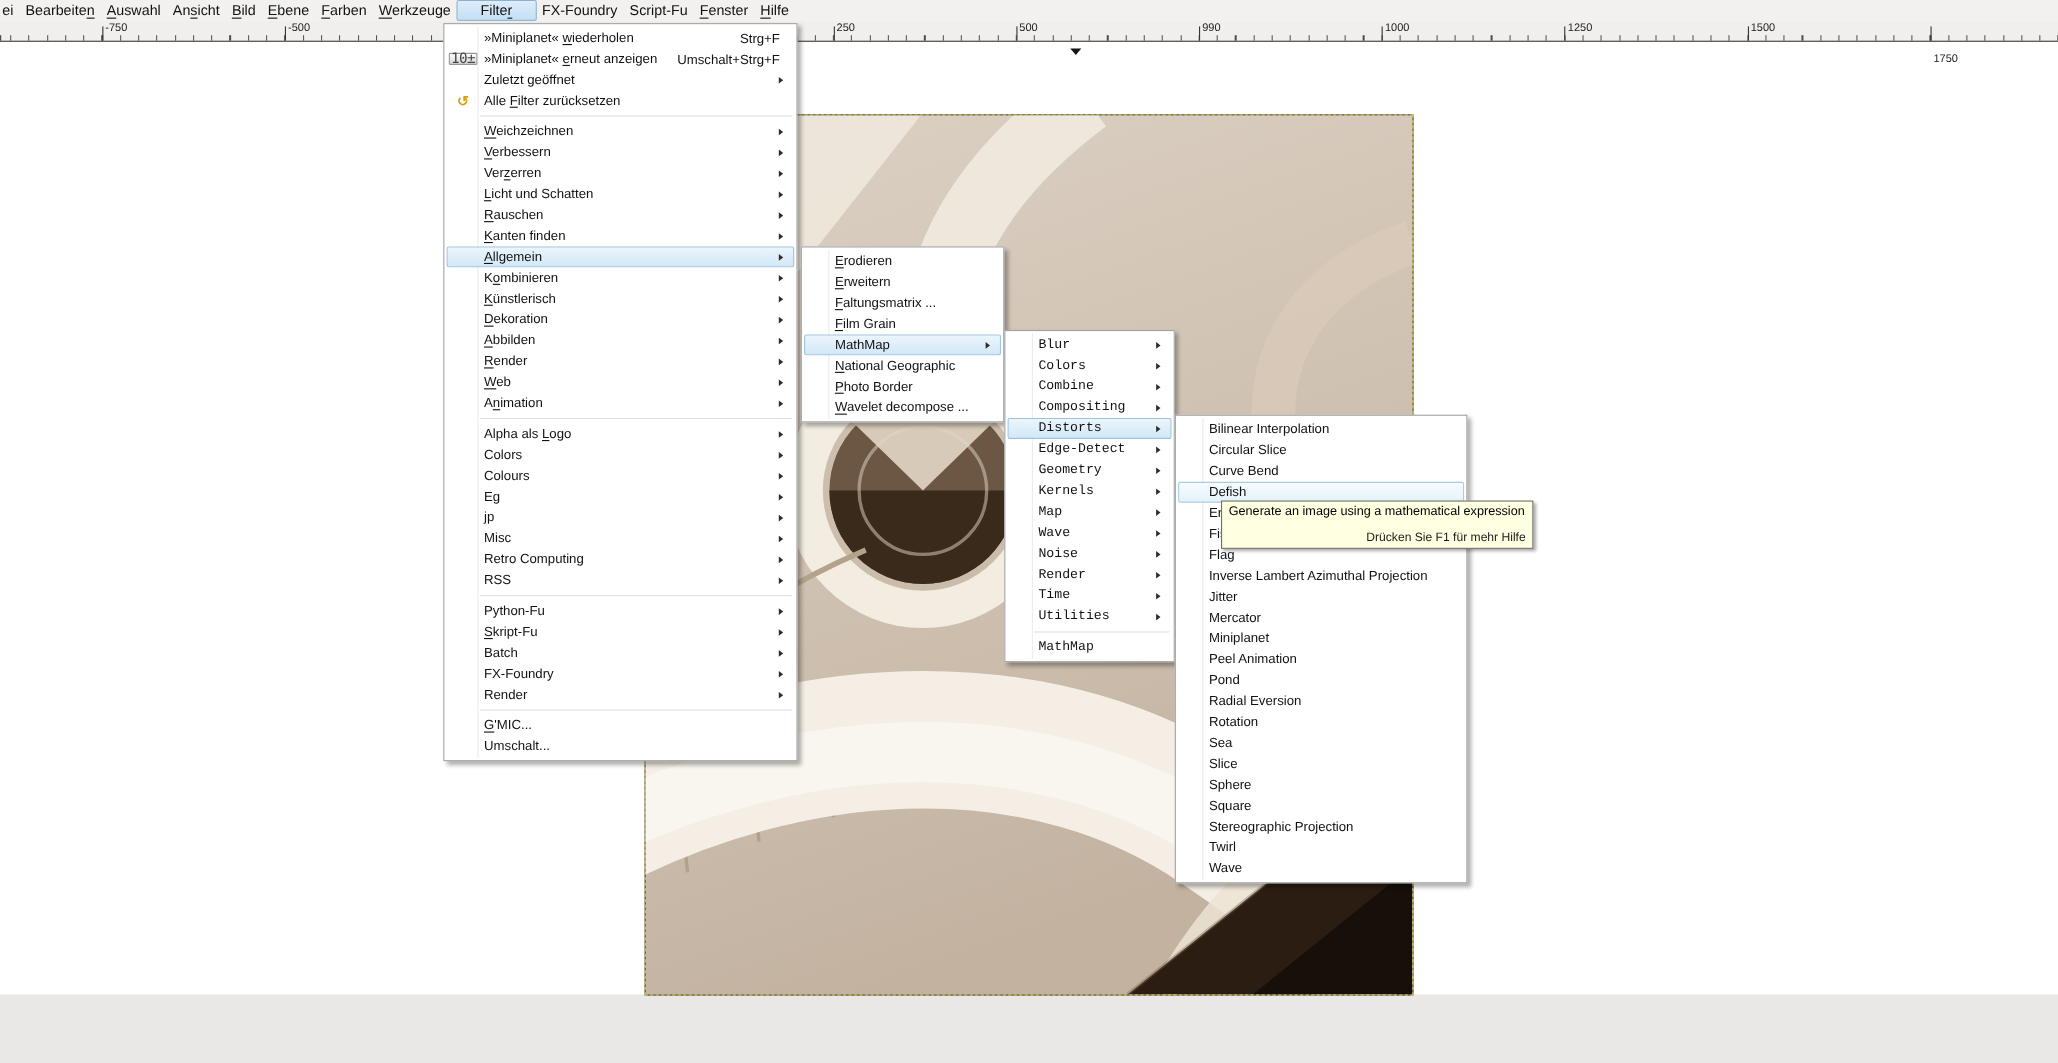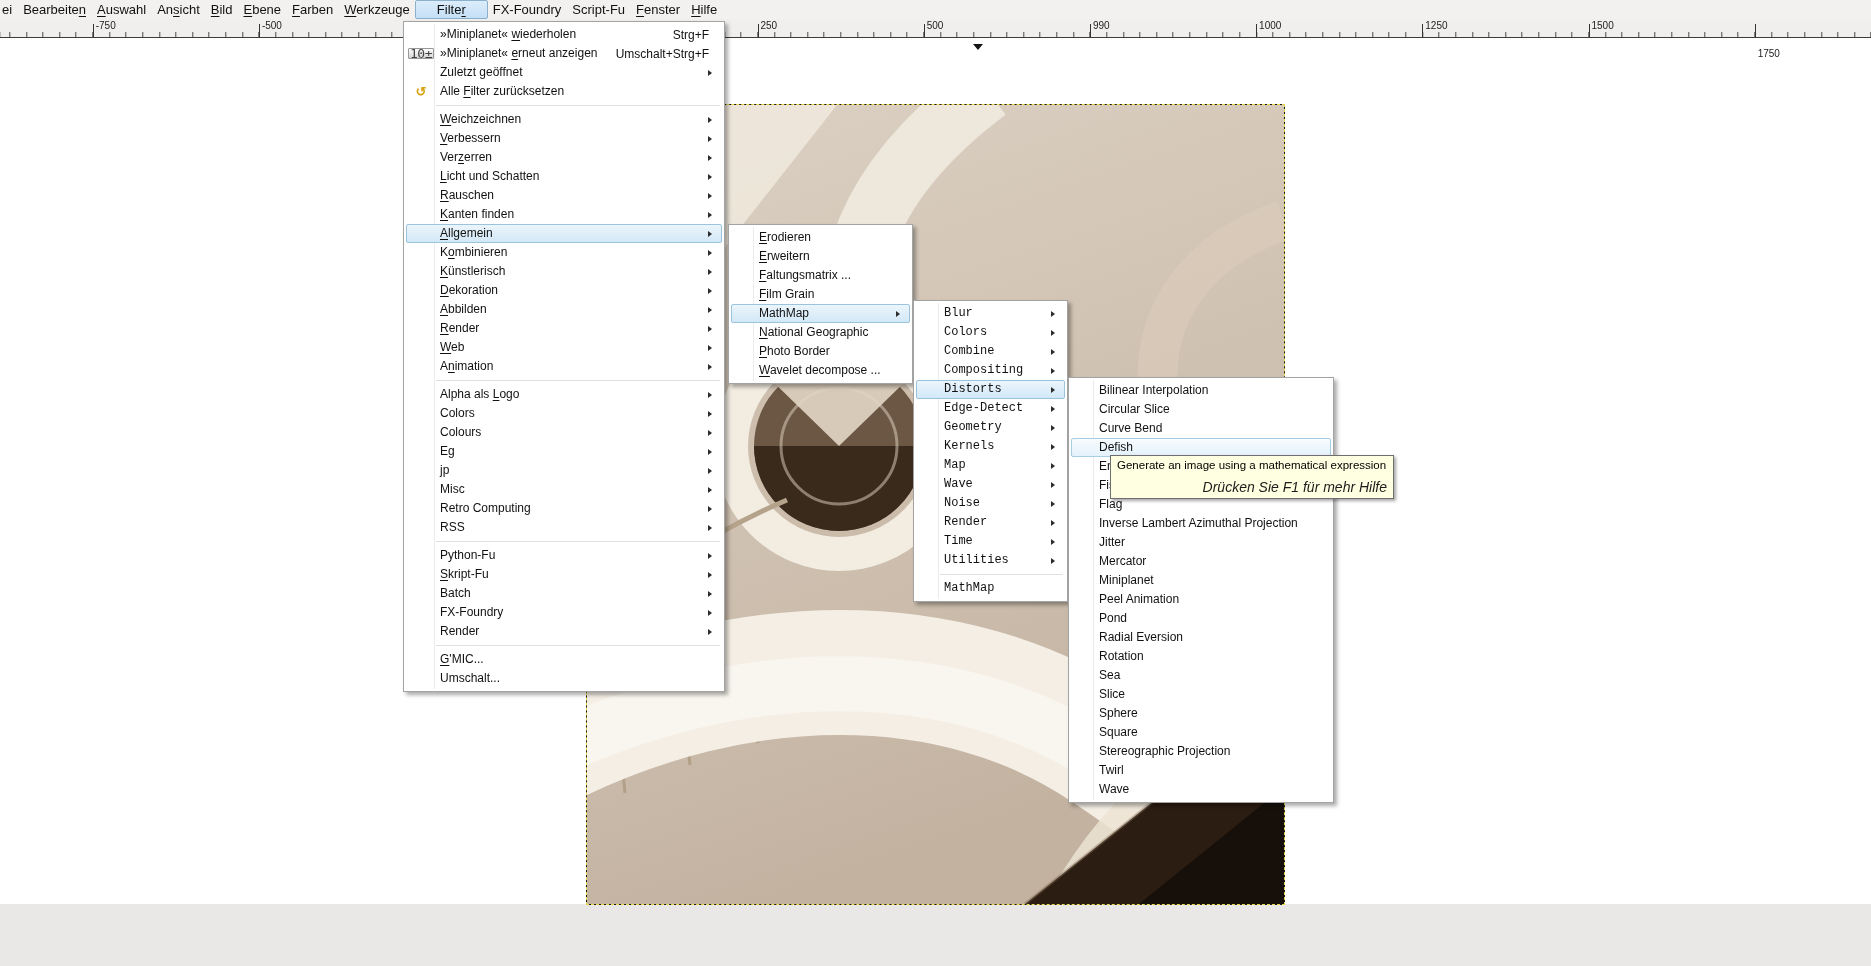--- a/index.html
+++ b/index.html
@@ -54,21 +54,21 @@
   .ic-reshow{font-size:13px;line-height:7px;letter-spacing:-0.5px;border:1px solid #979797;
              background:linear-gradient(#fefefe,#d5d5d5);color:#444;padding:1px 1px;border-radius:1px;
              font-family:"DejaVu Sans Mono",monospace;}
   .ic-reset{color:#d7a214;font-size:13px;line-height:13px;font-weight:bold;}
 
   
   .tooltip{position:absolute;left:1110px;top:455px;width:284px;height:44px;background:#ffffe1;
            border:1px solid #6f6f6f;box-shadow:2px 2px 3px rgba(0,0,0,.35);z-index:30;
            box-sizing:border-box;padding:3px 6px;font-size:11.5px;color:#000;}
   .tooltip .l1{white-space:nowrap;overflow:hidden;}
-  .tooltip .l2{position:absolute;right:6px;bottom:3px;font-style:italic;font-size:14px;color:#1c1c1c;}
+  .tooltip .l2{position:absolute;right:6px;bottom:3px;font-size:11px;color:#1c1c1c;}
 
   .z10{z-index:10}.z11{z-index:11}.z12{z-index:12}.z13{z-index:13}
 </style>
 </head>
 <body>
 
 <div class="page">
 
   <div class="menubar">
       <div class="mb-item"><span>ei</span></div>

